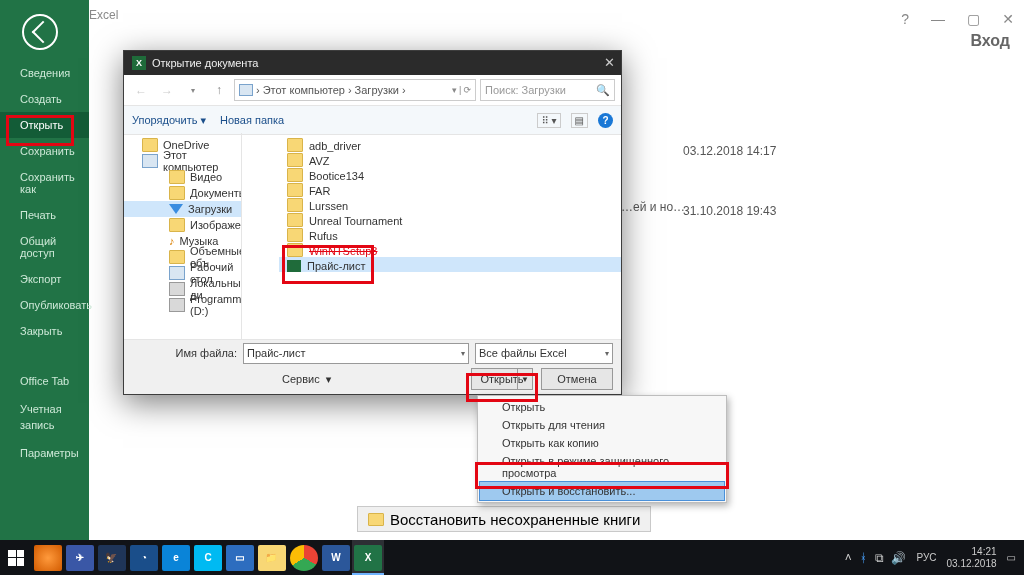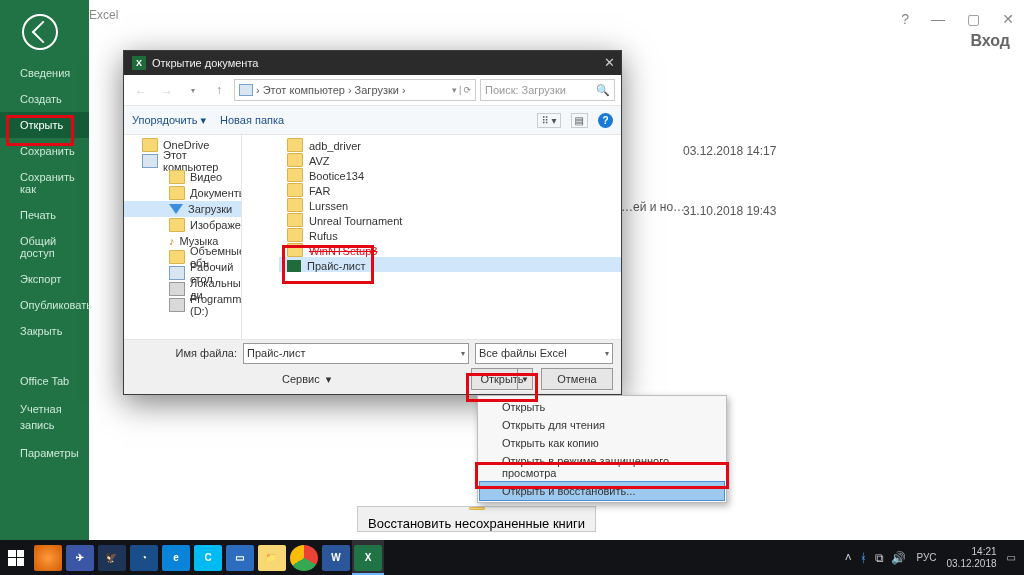--- a/index.html
+++ b/index.html
@@ -23,22 +23,22 @@
                color:#8a8a8a; font-size:12px; text-align:left; line-height:30px; }
   .excel-top .wincontrols { position:absolute; right:10px; top:4px; display:flex; gap:22px;
                             color:#888; font-size:14px; }
   .excel-login { position:absolute; right:14px; top:32px; font-size:16px; color:#666;font-weight:bold; }
 
   
   .bg-item { position:absolute; font-size:12px; color:#555; }
 
   
   .restore-btn { position:absolute; left:357px; top:506px; height:24px; padding:0 10px;
-                 border:1px solid #c9c9c9; background:#f0f0f0; font-size:13px;
-                 display:flex; align-items:center; gap:6px;flex-direction:column; }
+                 border:1px solid #c9c9c9; background:#f0f0f0; font-size:15px;
+                 display:flex; align-items:center; gap:6px; }
   .restore-btn .fld { width:14px; height:11px; background:#f8d775; border:1px solid #d9b44a; border-radius:1px; }
 
   
   .dialog { position:absolute; left:123px; top:50px; width:497px; height:343px;
             background:#fff; box-shadow:0 8px 30px rgba(0,0,0,.5); border:1px solid #3d3d3d; }
   .dlg-title { height:24px; background:#2b2b2b; color:#eee; font-size:11px; display:flex;
                align-items:center; padding:0 8px; position:relative; }
   .dlg-title .xl { width:14px; height:14px; background:#1f6b3a; color:#fff; font-size:9px;
                    font-weight:bold; display:flex; align-items:center; justify-content:center;
                    margin-right:6px; }

